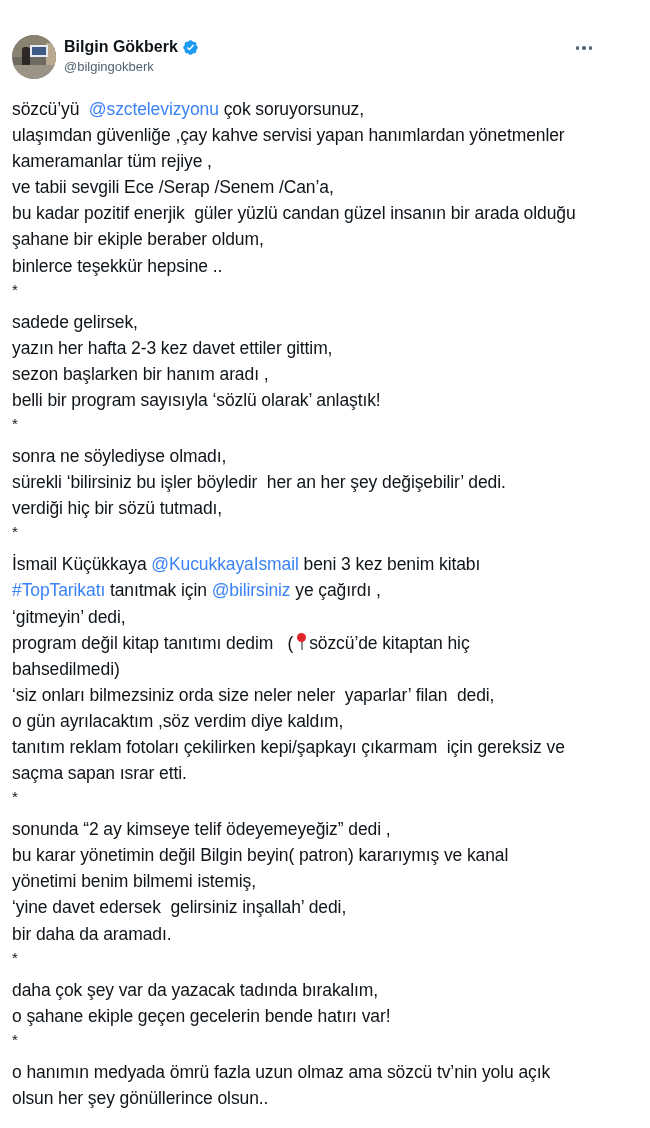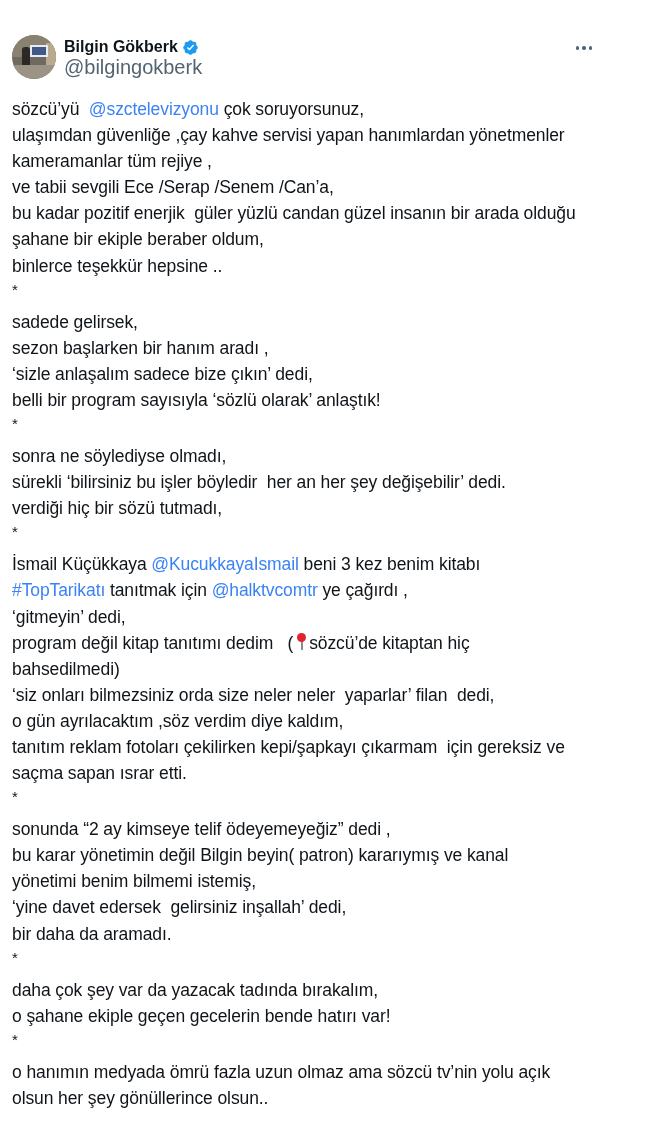--- a/index.html
+++ b/index.html
@@ -60,21 +60,21 @@
       font-size: 16px;
       line-height: 20px;
       color: #0f1419;
     }
     .verified {
       width: 17px;
       height: 17px;
       display: inline-block;
     }
     .handle {
-      font-size: 20px;
+      font-size: 13px;
       line-height: 20px;
       color: #536471;
     }
     .more {
       position: absolute;
       right: 14px;
       top: 6px;
       width: 24px;
       height: 20px;
       display: flex;
@@ -160,30 +160,30 @@
   <div class="body" id="tweet-body">
       <span class="line"><span>sözcü’yü  </span><span class="link">@szctelevizyonu</span><span> çok soruyorsunuz,</span></span>
       <span class="line"><span>ulaşımdan güvenliğe ,çay kahve servisi yapan hanımlardan yönetmenler</span></span>
       <span class="line"><span>kameramanlar tüm rejiye ,</span></span>
       <span class="line"><span>ve tabii sevgili Ece /Serap /Senem /Can’a,</span></span>
       <span class="line"><span>bu kadar pozitif enerjik  güler yüzlü candan güzel insanın bir arada olduğu</span></span>
       <span class="line"><span>şahane bir ekiple beraber oldum,</span></span>
       <span class="line"><span>binlerce teşekkür hepsine ..</span></span>
       <span class="line star"><span>*</span></span>
       <span class="line"><span>sadede gelirsek,</span></span>
+      <span class="line"><span>yazın her hafta 2-3 kez davet ettiler gittim,</span></span>
       <span class="line"><span>sezon başlarken bir hanım aradı ,</span></span>
-      <span class="line"><span>‘sizle anlaşalım sadece bize çıkın’ dedi,</span></span>
       <span class="line"><span>belli bir program sayısıyla ‘sözlü olarak’ anlaştık!</span></span>
       <span class="line star"><span>*</span></span>
       <span class="line"><span>sonra ne söylediyse olmadı,</span></span>
       <span class="line"><span>sürekli ‘bilirsiniz bu işler böyledir  her an her şey değişebilir’ dedi.</span></span>
       <span class="line"><span>verdiği hiç bir sözü tutmadı,</span></span>
       <span class="line star"><span>*</span></span>
       <span class="line"><span>İsmail Küçükkaya </span><span class="link">@KucukkayaIsmail</span><span> beni 3 kez benim kitabı</span></span>
-      <span class="line"><span class="link">#TopTarikatı</span><span> tanıtmak için </span><span class="link">@halktvcomtr</span><span> ye çağırdı ,</span></span>
+      <span class="line"><span class="link">#TopTarikatı</span><span> tanıtmak için </span><span class="link">@bilirsiniz</span><span> ye çağırdı ,</span></span>
       <span class="line"><span>‘gitmeyin’ dedi,</span></span>
       <span class="line"><span>program değil kitap tanıtımı dedim   (</span><span class="pin"><span class="stem"></span><span class="head"></span></span><span>sözcü’de kitaptan hiç</span></span>
       <span class="line"><span>bahsedilmedi)</span></span>
       <span class="line"><span>‘siz onları bilmezsiniz orda size neler neler  yaparlar’ filan  dedi,</span></span>
       <span class="line"><span>o gün ayrılacaktım ,söz verdim diye kaldım,</span></span>
       <span class="line"><span>tanıtım reklam fotoları çekilirken kepi/şapkayı çıkarmam  için gereksiz ve</span></span>
       <span class="line"><span>saçma sapan ısrar etti.</span></span>
       <span class="line star"><span>*</span></span>
       <span class="line"><span>sonunda “2 ay kimseye telif ödeyemeyeğiz” dedi ,</span></span>
       <span class="line"><span>bu karar yönetimin değil Bilgin beyin( patron) kararıymış ve kanal</span></span>

